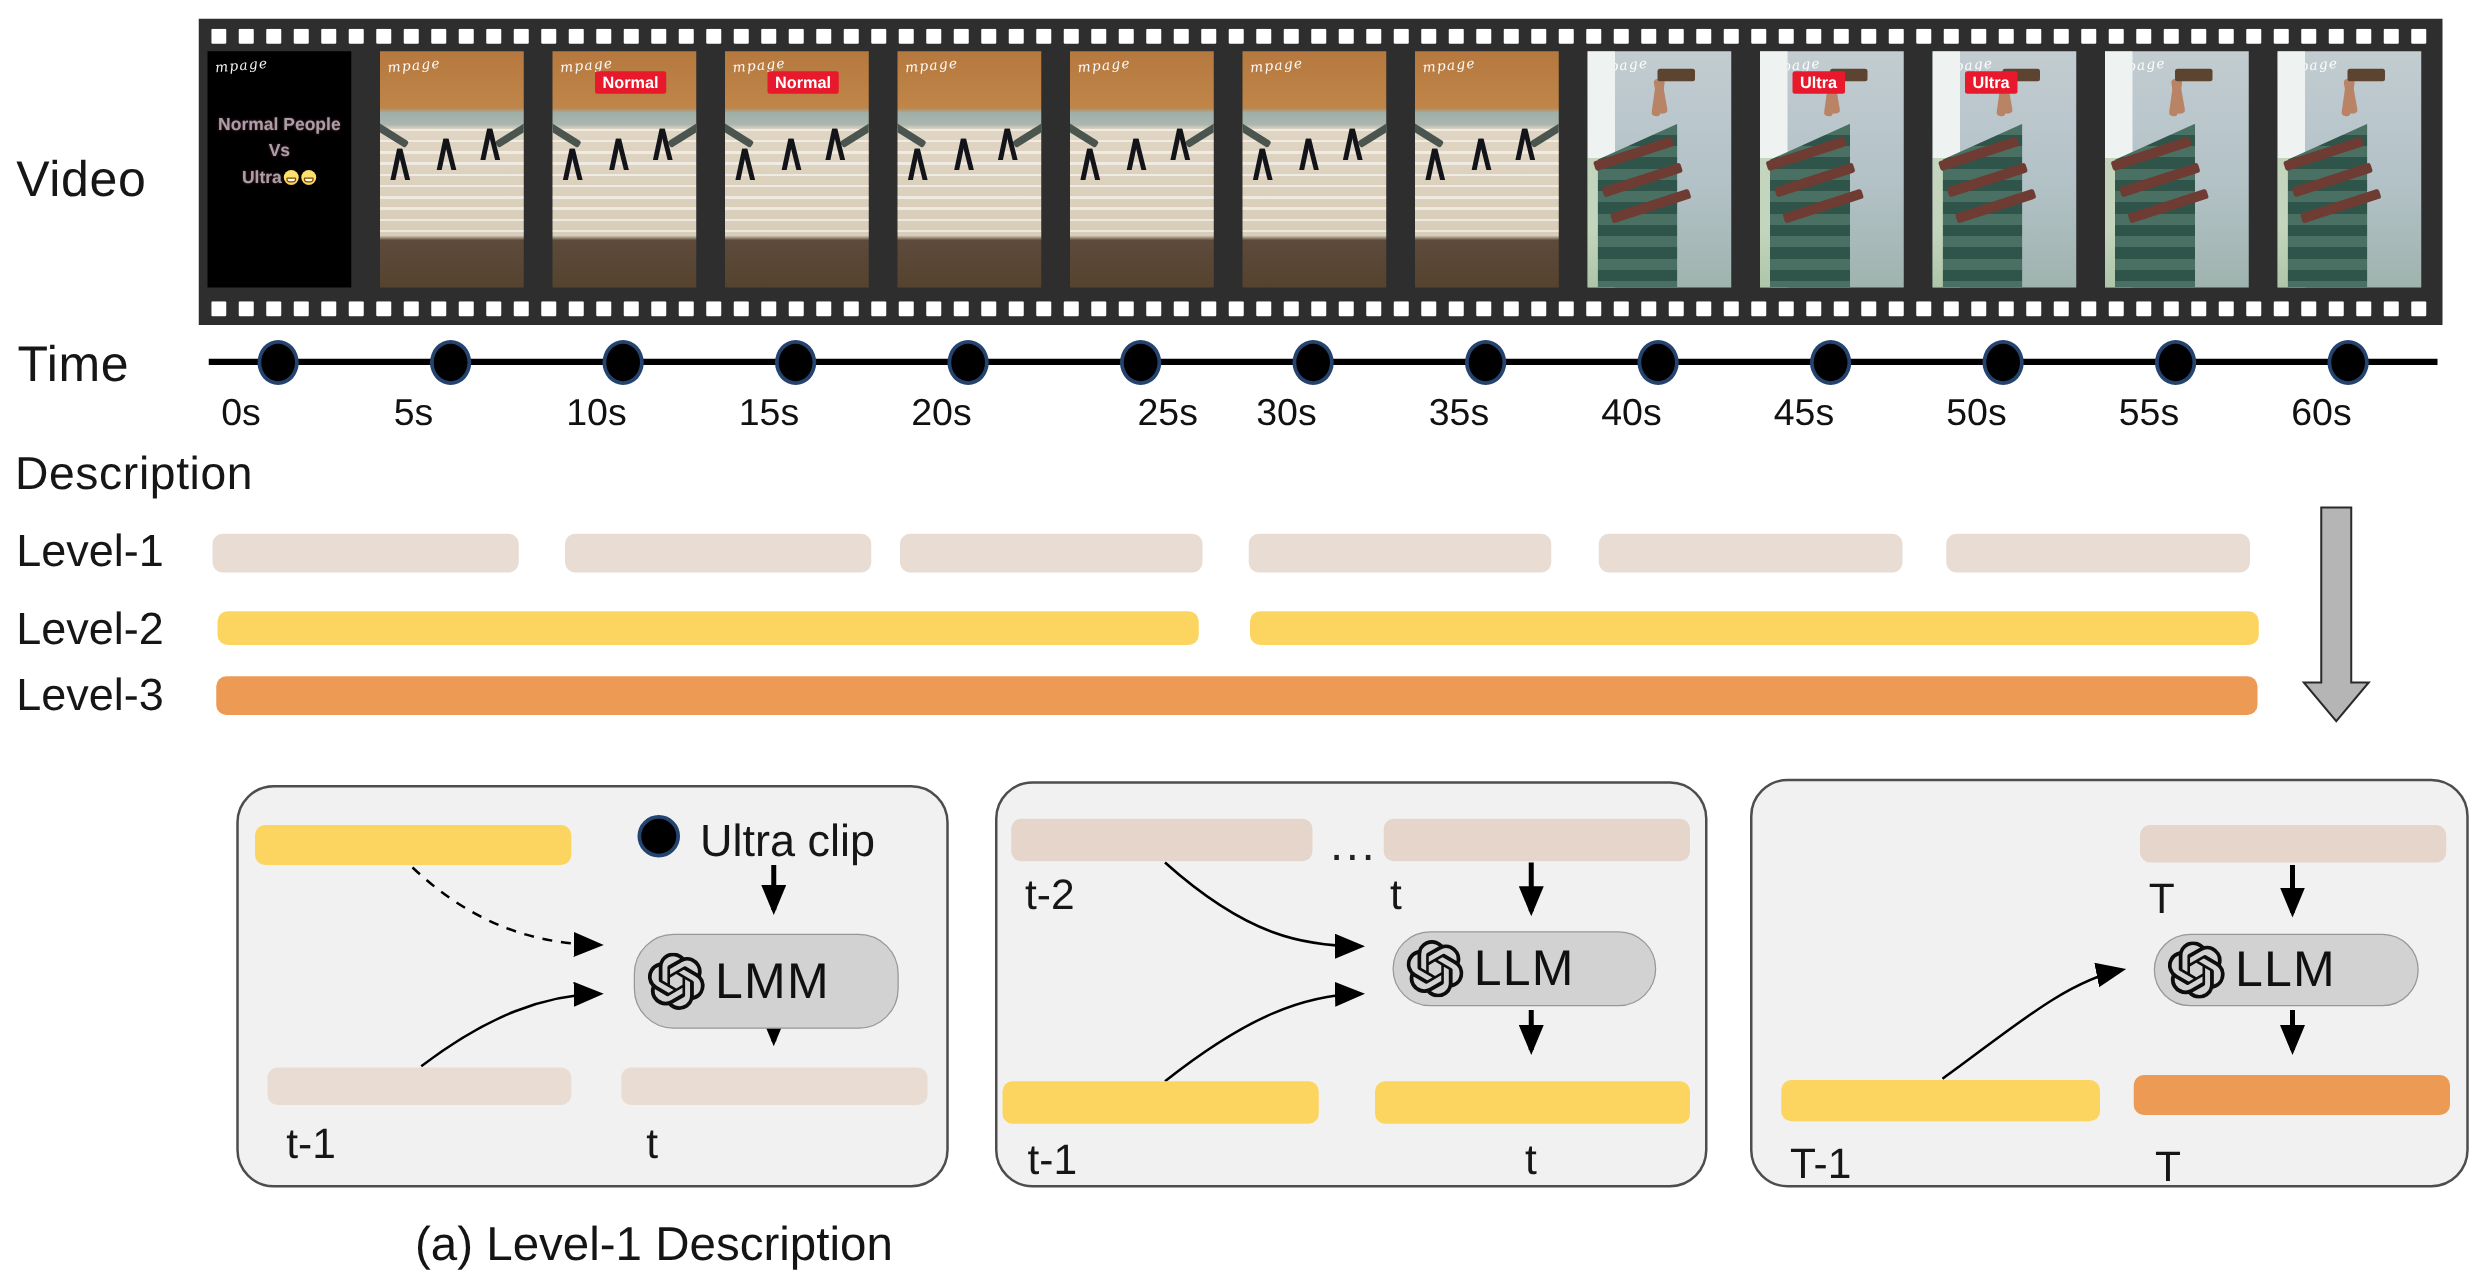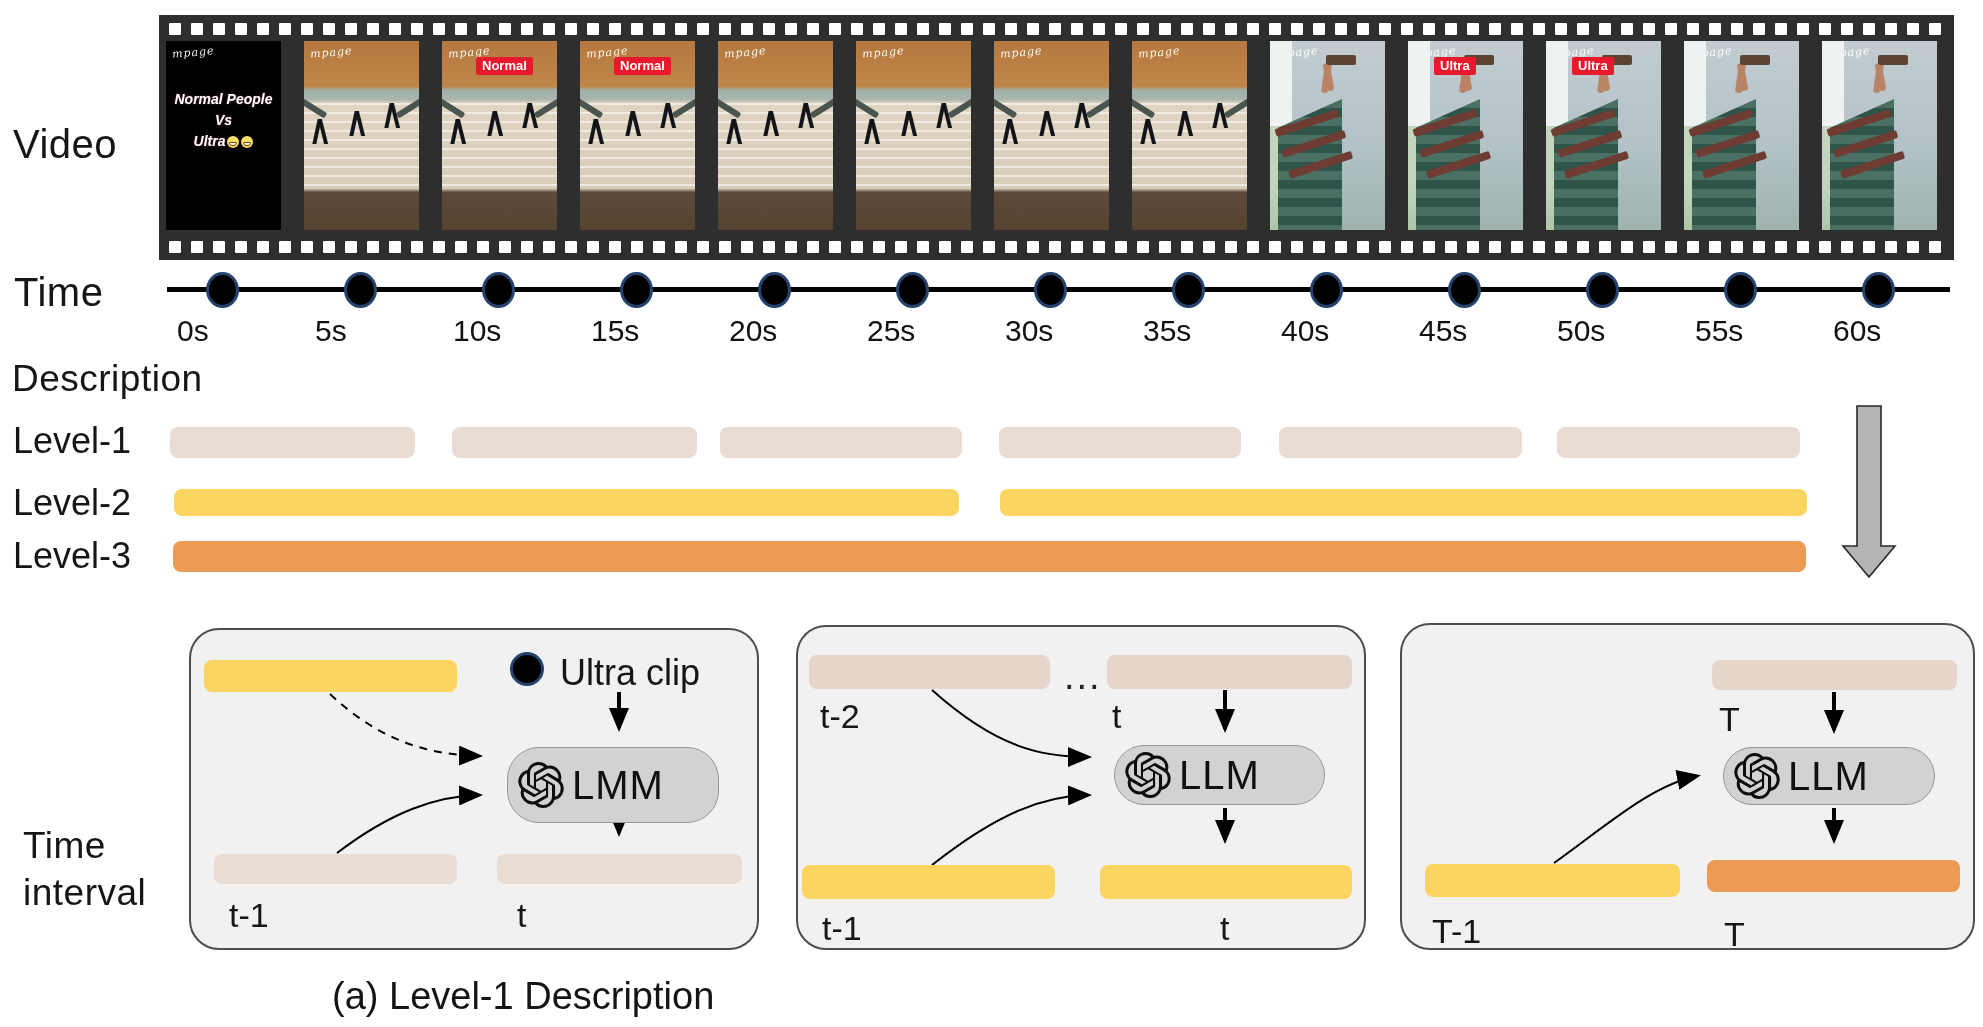--- a/index.html
+++ b/index.html
@@ -14,22 +14,22 @@
   .holes{position:absolute;left:10px;right:10px;height:13px;display:flex;gap:10px;overflow:hidden;}
   .holes i{flex:0 0 12px;width:12px;height:12px;background:#fff;border-radius:1px;}
   .holes.top{top:8px;} .holes.bot{bottom:6px;}
   .frame{position:absolute;top:26px;width:115px;height:189px;overflow:hidden;background:#888;}
   .wm{position:absolute;top:5px;left:6px;color:#fff;font:italic 11px "DejaVu Serif",serif;
       opacity:.95;transform:rotate(-5deg);letter-spacing:1px;}
   .badge{position:absolute;background:#e8192c;color:#fff;font-size:13px;font-weight:bold;
          padding:2px 6px 3px;border-radius:2px;line-height:1;}
   
   .scene-title{background:#000;}
-  .title-lines{position:absolute;left:0;right:0;top:48px;text-align:center;color:#ffffff;
-               font-weight:bold;font-size:14px;line-height:1.5;text-shadow:0 0 2px #7d2c52;font-style:italic;}
+  .title-lines{position:absolute;left:0;right:0;top:48px;text-align:center;color:#a3a3a3;
+               font-weight:bold;font-size:14px;line-height:1.5;text-shadow:0 0 2px #7d2c52;}
   .grin{display:inline-block;width:12px;height:12px;border-radius:50%;vertical-align:-2px;
         background:radial-gradient(circle at 50% 35%,#ffe06a 55%,#f6b73c);margin-left:2px;position:relative;}
   .grin:after{content:"";position:absolute;left:2px;right:2px;bottom:2px;height:4px;background:#fff;
         border:1px solid #7a4a00;border-radius:1px 1px 3px 3px;box-sizing:border-box;}
   
   .scene-hall{background:linear-gradient(180deg,#b5793f 0%,#c08549 24%,#9fafa9 26%,#aab6ae 31%,
               #e0d5c2 33%,#d8cdb9 78%,#5d4a3b 80%,#55432f 100%);}
   .scene-hall .steplines{position:absolute;left:0;right:0;top:33%;height:45%;
       background:repeating-linear-gradient(180deg,rgba(255,255,255,.55) 0 2px,rgba(0,0,0,0) 2px 9px);}
   .rail{position:absolute;width:30px;height:6px;background:#4b554f;border-radius:2px;}
@@ -97,21 +97,20 @@
     <defs>
       <symbol id="openai" viewBox="0 0 24 24">
         <path fill="#0d0d0d" d="M22.2819 9.8211a5.9847 5.9847 0 0 0-.5157-4.9108 6.0462 6.0462 0 0 0-6.5098-2.9A6.0651 6.0651 0 0 0 4.9807 4.1818a5.9847 5.9847 0 0 0-3.9977 2.9 6.0462 6.0462 0 0 0 .7427 7.0966 5.98 5.98 0 0 0 .511 4.9107 6.051 6.051 0 0 0 6.5146 2.9001A5.9847 5.9847 0 0 0 13.2599 24a6.0557 6.0557 0 0 0 5.7718-4.2058 5.9894 5.9894 0 0 0 3.9977-2.9001 6.0557 6.0557 0 0 0-.7475-7.073zm-9.022 12.6081a4.4755 4.4755 0 0 1-2.8764-1.0408l.1419-.0804 4.7783-2.7582a.7948.7948 0 0 0 .3927-.6813v-6.7369l2.02 1.1686a.071.071 0 0 1 .038.052v5.5826a4.504 4.504 0 0 1-4.4945 4.4944zm-9.6607-4.1254a4.4708 4.4708 0 0 1-.5346-3.0137l.142.0852 4.783 2.7582a.7712.7712 0 0 0 .7806 0l5.8428-3.3685v2.3324a.0804.0804 0 0 1-.0332.0615L9.74 19.9502a4.4992 4.4992 0 0 1-6.1408-1.6464zM2.3408 7.8956a4.485 4.485 0 0 1 2.3655-1.9728V11.6a.7664.7664 0 0 0 .3879.6765l5.8144 3.3543-2.0201 1.1685a.0757.0757 0 0 1-.071 0l-4.8303-2.7865A4.504 4.504 0 0 1 2.3408 7.8956zm16.5963 3.8558L13.1038 8.364 15.1192 7.2a.0757.0757 0 0 1 .071 0l4.8303 2.7913a4.4944 4.4944 0 0 1-.6765 8.1042v-5.6772a.79.79 0 0 0-.407-.667zm2.0107-3.0231l-.142-.0852-4.7735-2.7818a.7759.7759 0 0 0-.7854 0L9.409 9.2297V6.8974a.0662.0662 0 0 1 .0284-.0615l4.8303-2.7866a4.4992 4.4992 0 0 1 6.6802 4.66zM8.3065 12.863l-2.02-1.1638a.0804.0804 0 0 1-.038-.0567V6.0742a4.4992 4.4992 0 0 1 7.3757-3.4537l-.142.0805L8.704 5.459a.7948.7948 0 0 0-.3927.6813zm1.0976-2.3654l2.602-1.4998 2.6069 1.4998v2.9994l-2.5974 1.4997-2.6067-1.4997z"></path>
       </symbol>
     </defs>
   </svg>
 
   <div class="side-label" style="left:13px;top:122px;font-size:40px;">Video</div>
   <div class="side-label" style="left:14px;top:270px;font-size:40px;">Time</div>
   <div class="side-label" style="left:12px;top:358px;">Description</div>
-  <div class="side-label" style="left:23px;top:822px;width:160px;line-height:1.28;">Time interval</div>
 
   <div id="strip">
     <div class="holes top" id="holes-top">
         <i></i>
         <i></i>
         <i></i>
         <i></i>
         <i></i>
         <i></i>
         <i></i>
@@ -393,21 +392,21 @@
       <div class="tlabel" style="left: 177px; top: 314px;">0s</div>
       <div class="tdot" style="left: 344px; top: 272px;"></div>
       <div class="tlabel" style="left: 315px; top: 314px;">5s</div>
       <div class="tdot" style="left: 482px; top: 272px;"></div>
       <div class="tlabel" style="left: 453px; top: 314px;">10s</div>
       <div class="tdot" style="left: 620px; top: 272px;"></div>
       <div class="tlabel" style="left: 591px; top: 314px;">15s</div>
       <div class="tdot" style="left: 758px; top: 272px;"></div>
       <div class="tlabel" style="left: 729px; top: 314px;">20s</div>
       <div class="tdot" style="left: 896px; top: 272px;"></div>
-      <div class="tlabel" style="left: 867px; top: 314px;">25s</div>
+      <div class="tlabel" style="left: 910px; top: 314px;">25s</div>
       <div class="tdot" style="left: 1034px; top: 272px;"></div>
       <div class="tlabel" style="left: 1005px; top: 314px;">30s</div>
       <div class="tdot" style="left: 1172px; top: 272px;"></div>
       <div class="tlabel" style="left: 1143px; top: 314px;">35s</div>
       <div class="tdot" style="left: 1310px; top: 272px;"></div>
       <div class="tlabel" style="left: 1281px; top: 314px;">40s</div>
       <div class="tdot" style="left: 1448px; top: 272px;"></div>
       <div class="tlabel" style="left: 1419px; top: 314px;">45s</div>
       <div class="tdot" style="left: 1586px; top: 272px;"></div>
       <div class="tlabel" style="left: 1557px; top: 314px;">50s</div>

